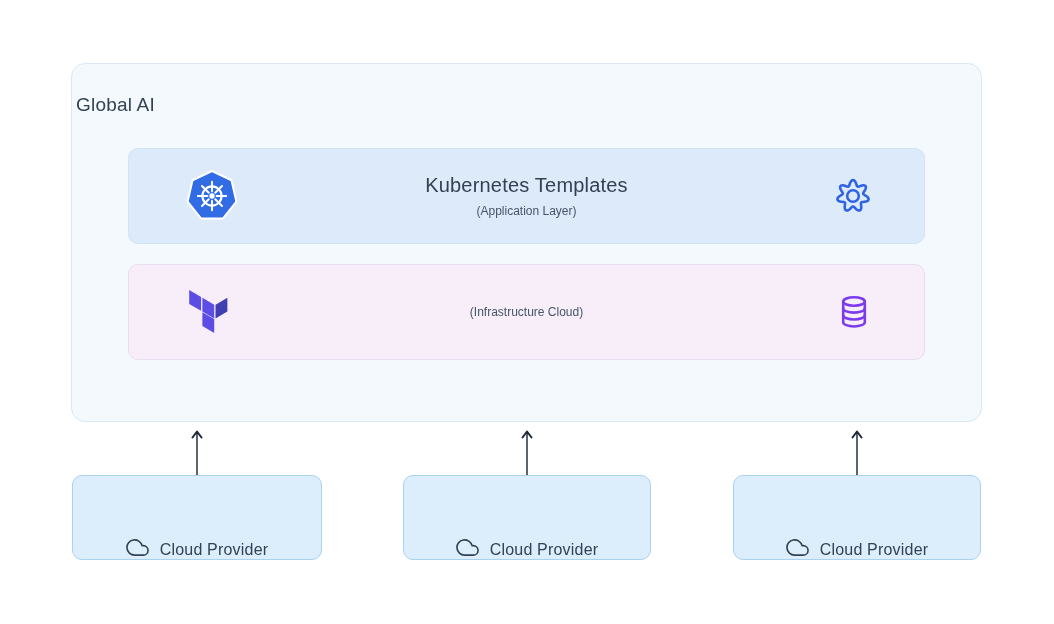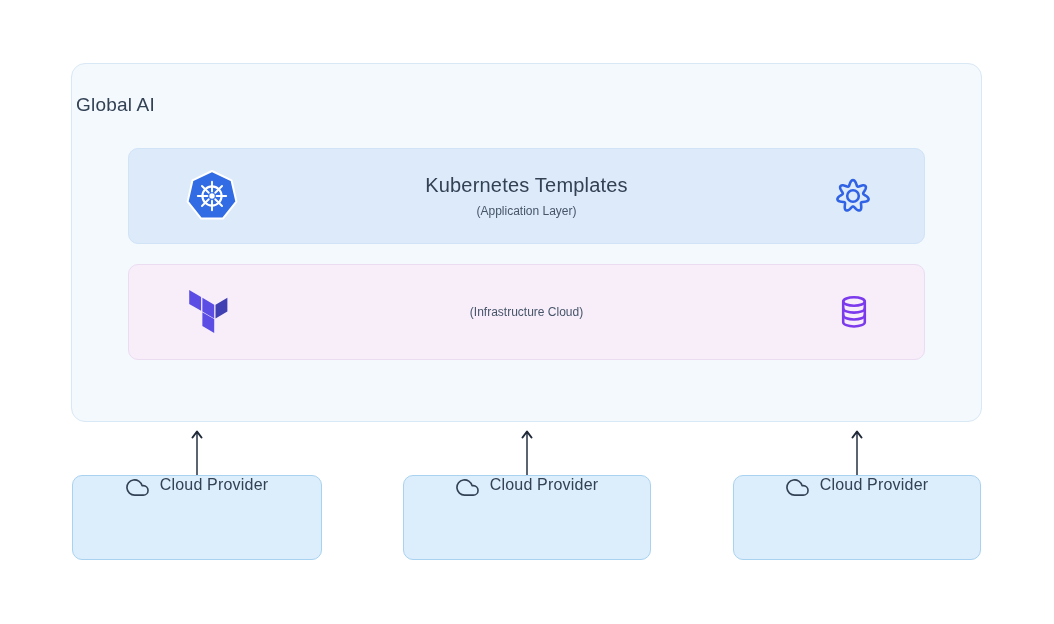--- a/index.html
+++ b/index.html
@@ -40,21 +40,21 @@
 
   .icon-left{position:absolute;left:56px;top:50%;transform:translateY(-50%);display:flex;}
   .icon-right{position:absolute;right:52px;top:50%;transform:translateY(-50%);display:flex;}
 
   .arrow{position:absolute;top:428px;width:16px;height:47px;}
   .arrow-1{left:189px;} .arrow-2{left:519px;} .arrow-3{left:849px;}
 
   .cloud-box{
     position:absolute;top:475px;height:83px;border-radius:10px;
     background:var(--cloud-box-bg);border:1px solid var(--cloud-box-border);
-    display:flex;align-items:flex-start;justify-content:center;gap:11px;
+    display:flex;align-items:flex-end;justify-content:center;gap:11px;
   }
   .cloud-box-1{left:72px;width:248px;}
   .cloud-box-2{left:403px;width:246px;}
   .cloud-box-3{left:733px;width:246px;}
   .cloud-label{font-size:16px;color:var(--text-primary);letter-spacing:.2px;}
   svg{display:block;}
 </style>
 </head>
 <body>
 

